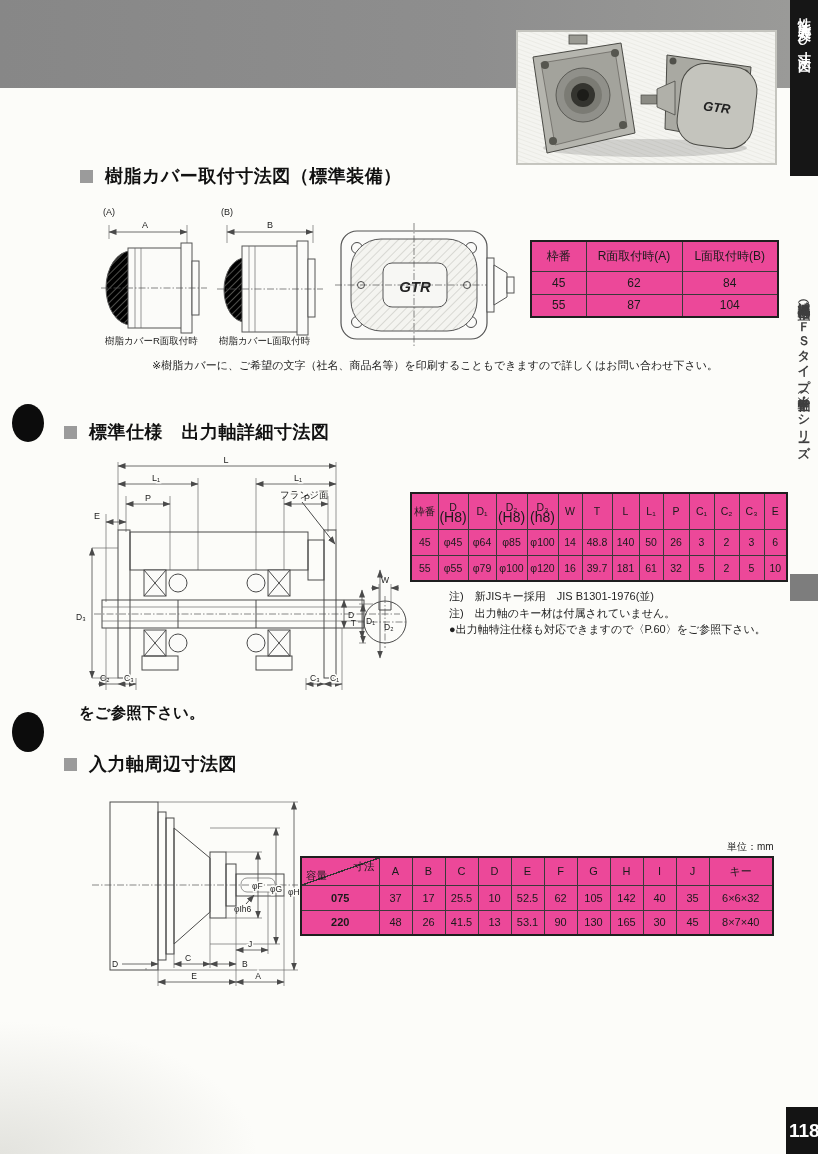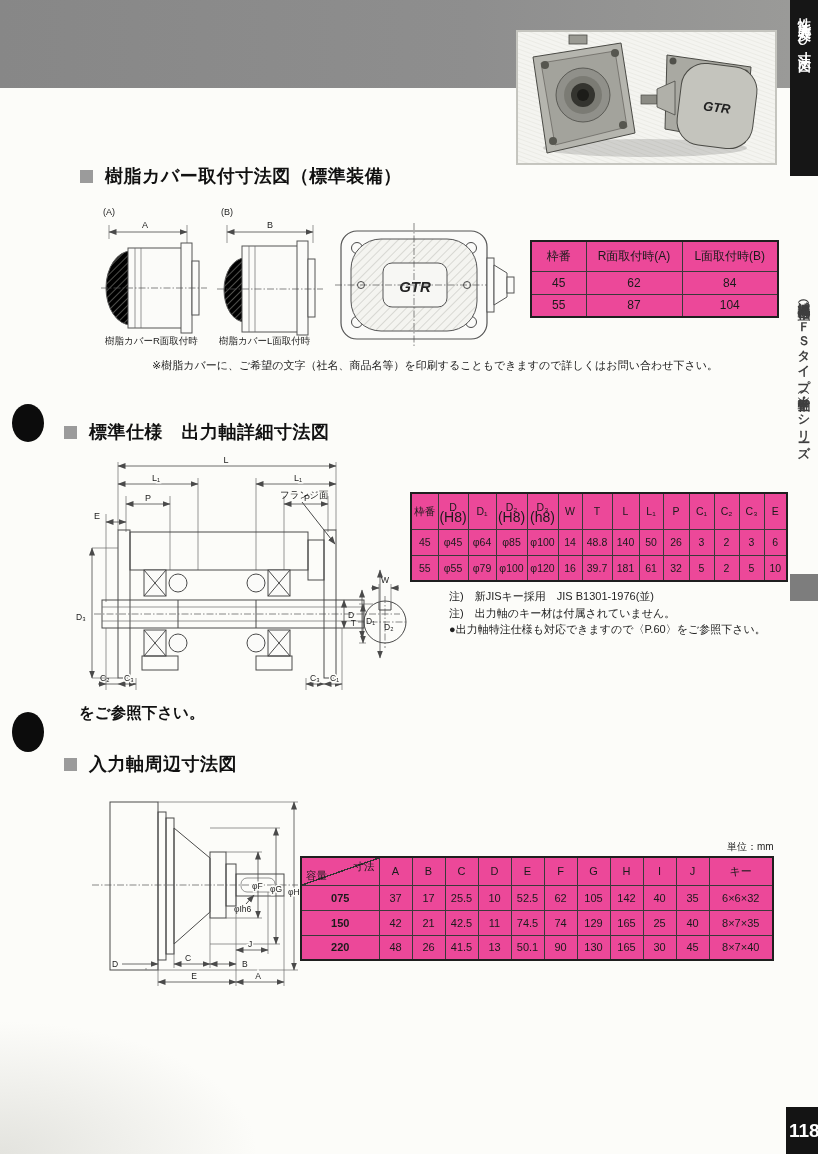--- a/index.html
+++ b/index.html
@@ -533,40 +533,26 @@
         <td>10</td>
         <td>52.5</td>
         <td>62</td>
         <td>105</td>
         <td>142</td>
         <td>40</td>
         <td>35</td>
         <td>6×6×32</td>
       </tr>
       <tr class="rw">
-        <td class="rn">150</td>
-        <td>42</td>
-        <td>21</td>
-        <td>42.5</td>
-        <td>11</td>
-        <td>74.5</td>
-        <td>74</td>
-        <td>129</td>
-        <td>165</td>
-        <td>25</td>
-        <td>40</td>
-        <td>8×7×35</td>
-      </tr>
-      <tr class="rw">
         <td class="rn">220</td>
         <td>48</td>
         <td>26</td>
         <td>41.5</td>
         <td>13</td>
-        <td>50.1</td>
+        <td>53.1</td>
         <td>90</td>
         <td>130</td>
         <td>165</td>
         <td>30</td>
         <td>45</td>
         <td>8×7×40</td>
       </tr>
     </tbody>
       </table>
   </div>

